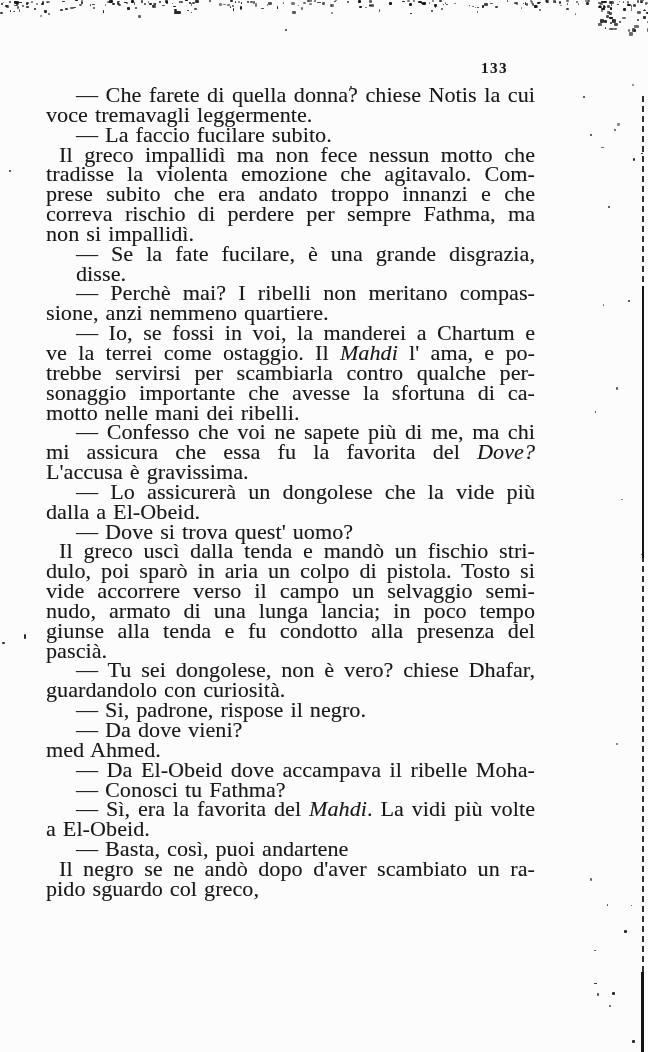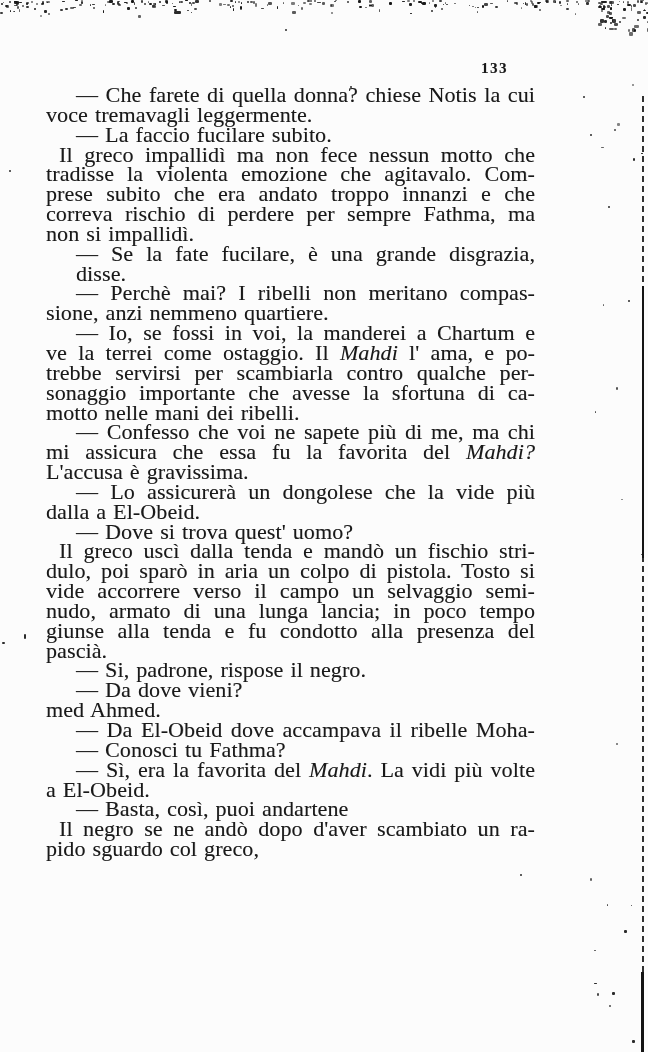--- a/index.html
+++ b/index.html
@@ -66,37 +66,41 @@
       </div>
       <div class="para">
         <div class="line first-dialogue">— Io, se fossi in voi, la manderei a Chartum e</div>
         <div class="line">ve la terrei come ostaggio. Il <em>Mahdi</em> l' ama, e po-</div>
         <div class="line">trebbe servirsi per scambiarla contro qualche per-</div>
         <div class="line">sonaggio importante che avesse la sfortuna di ca-</div>
         <div class="line end">motto nelle mani dei ribelli.</div>
       </div>
       <div class="para">
         <div class="line first-dialogue">— Confesso che voi ne sapete più di me, ma chi</div>
-        <div class="line">mi assicura che essa fu la favorita del <em>Mahdi?</em></div>
+        <div class="line">mi assicura che essa fu la favorita del <em>Dove?</em></div>
         <div class="line end">L'accusa è gravissima.</div>
       </div>
       <div class="para">
         <div class="line first-dialogue">— Lo assicurerà un dongolese che la vide più</div>
         <div class="line end">dalla a El-Obeid.</div>
       </div>
       <div class="para">
         <div class="line end first-dialogue">— Dove si trova quest' uomo?</div>
       </div>
       <div class="para">
         <div class="line first-narrative">Il greco uscì dalla tenda e mandò un fischio stri-</div>
         <div class="line">dulo, poi sparò in aria un colpo di pistola. Tosto si</div>
         <div class="line">vide accorrere verso il campo un selvaggio semi-</div>
         <div class="line">nudo, armato di una lunga lancia; in poco tempo</div>
         <div class="line">giunse alla tenda e fu condotto alla presenza del</div>
         <div class="line end">pascià.</div>
+      </div>
+      <div class="para">
+        <div class="line first-dialogue">— Tu sei dongolese, non è vero? chiese Dhafar,</div>
+        <div class="line end">guardandolo con curiosità.</div>
       </div>
       <div class="para">
         <div class="line end first-dialogue">— Si, padrone, rispose il negro.</div>
       </div>
       <div class="para">
         <div class="line end first-dialogue">— Da dove vieni?</div>
       </div>
       <div class="para">
         <div class="line end">med Ahmed.</div>
         <div class="line first-dialogue">— Da El-Obeid dove accampava il ribelle Moha-</div>

